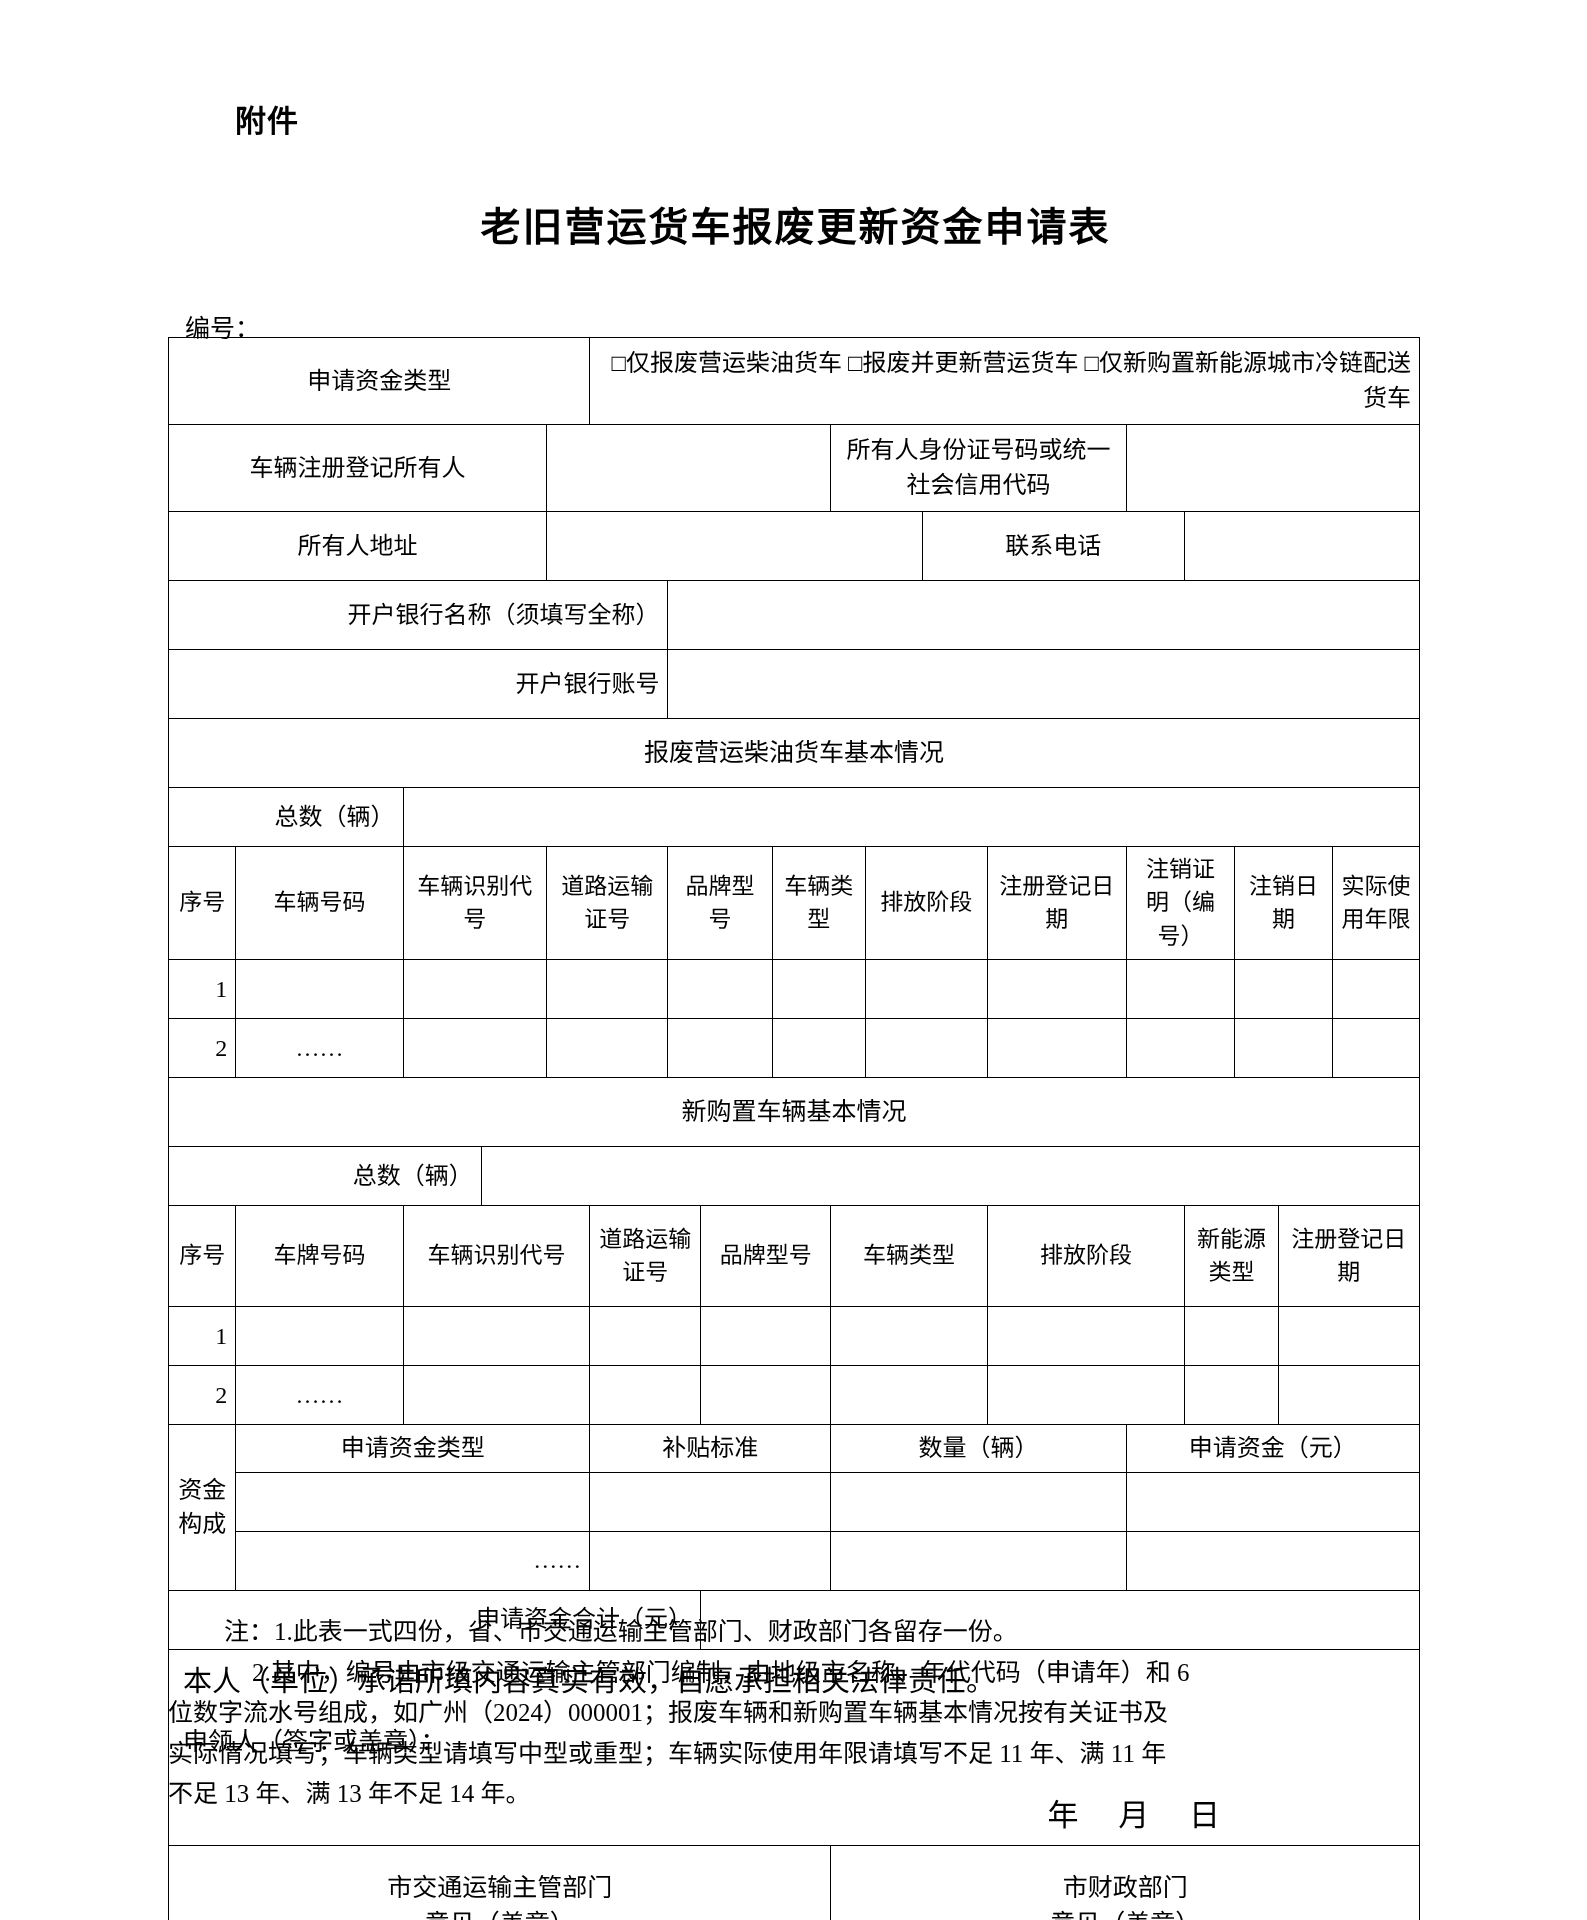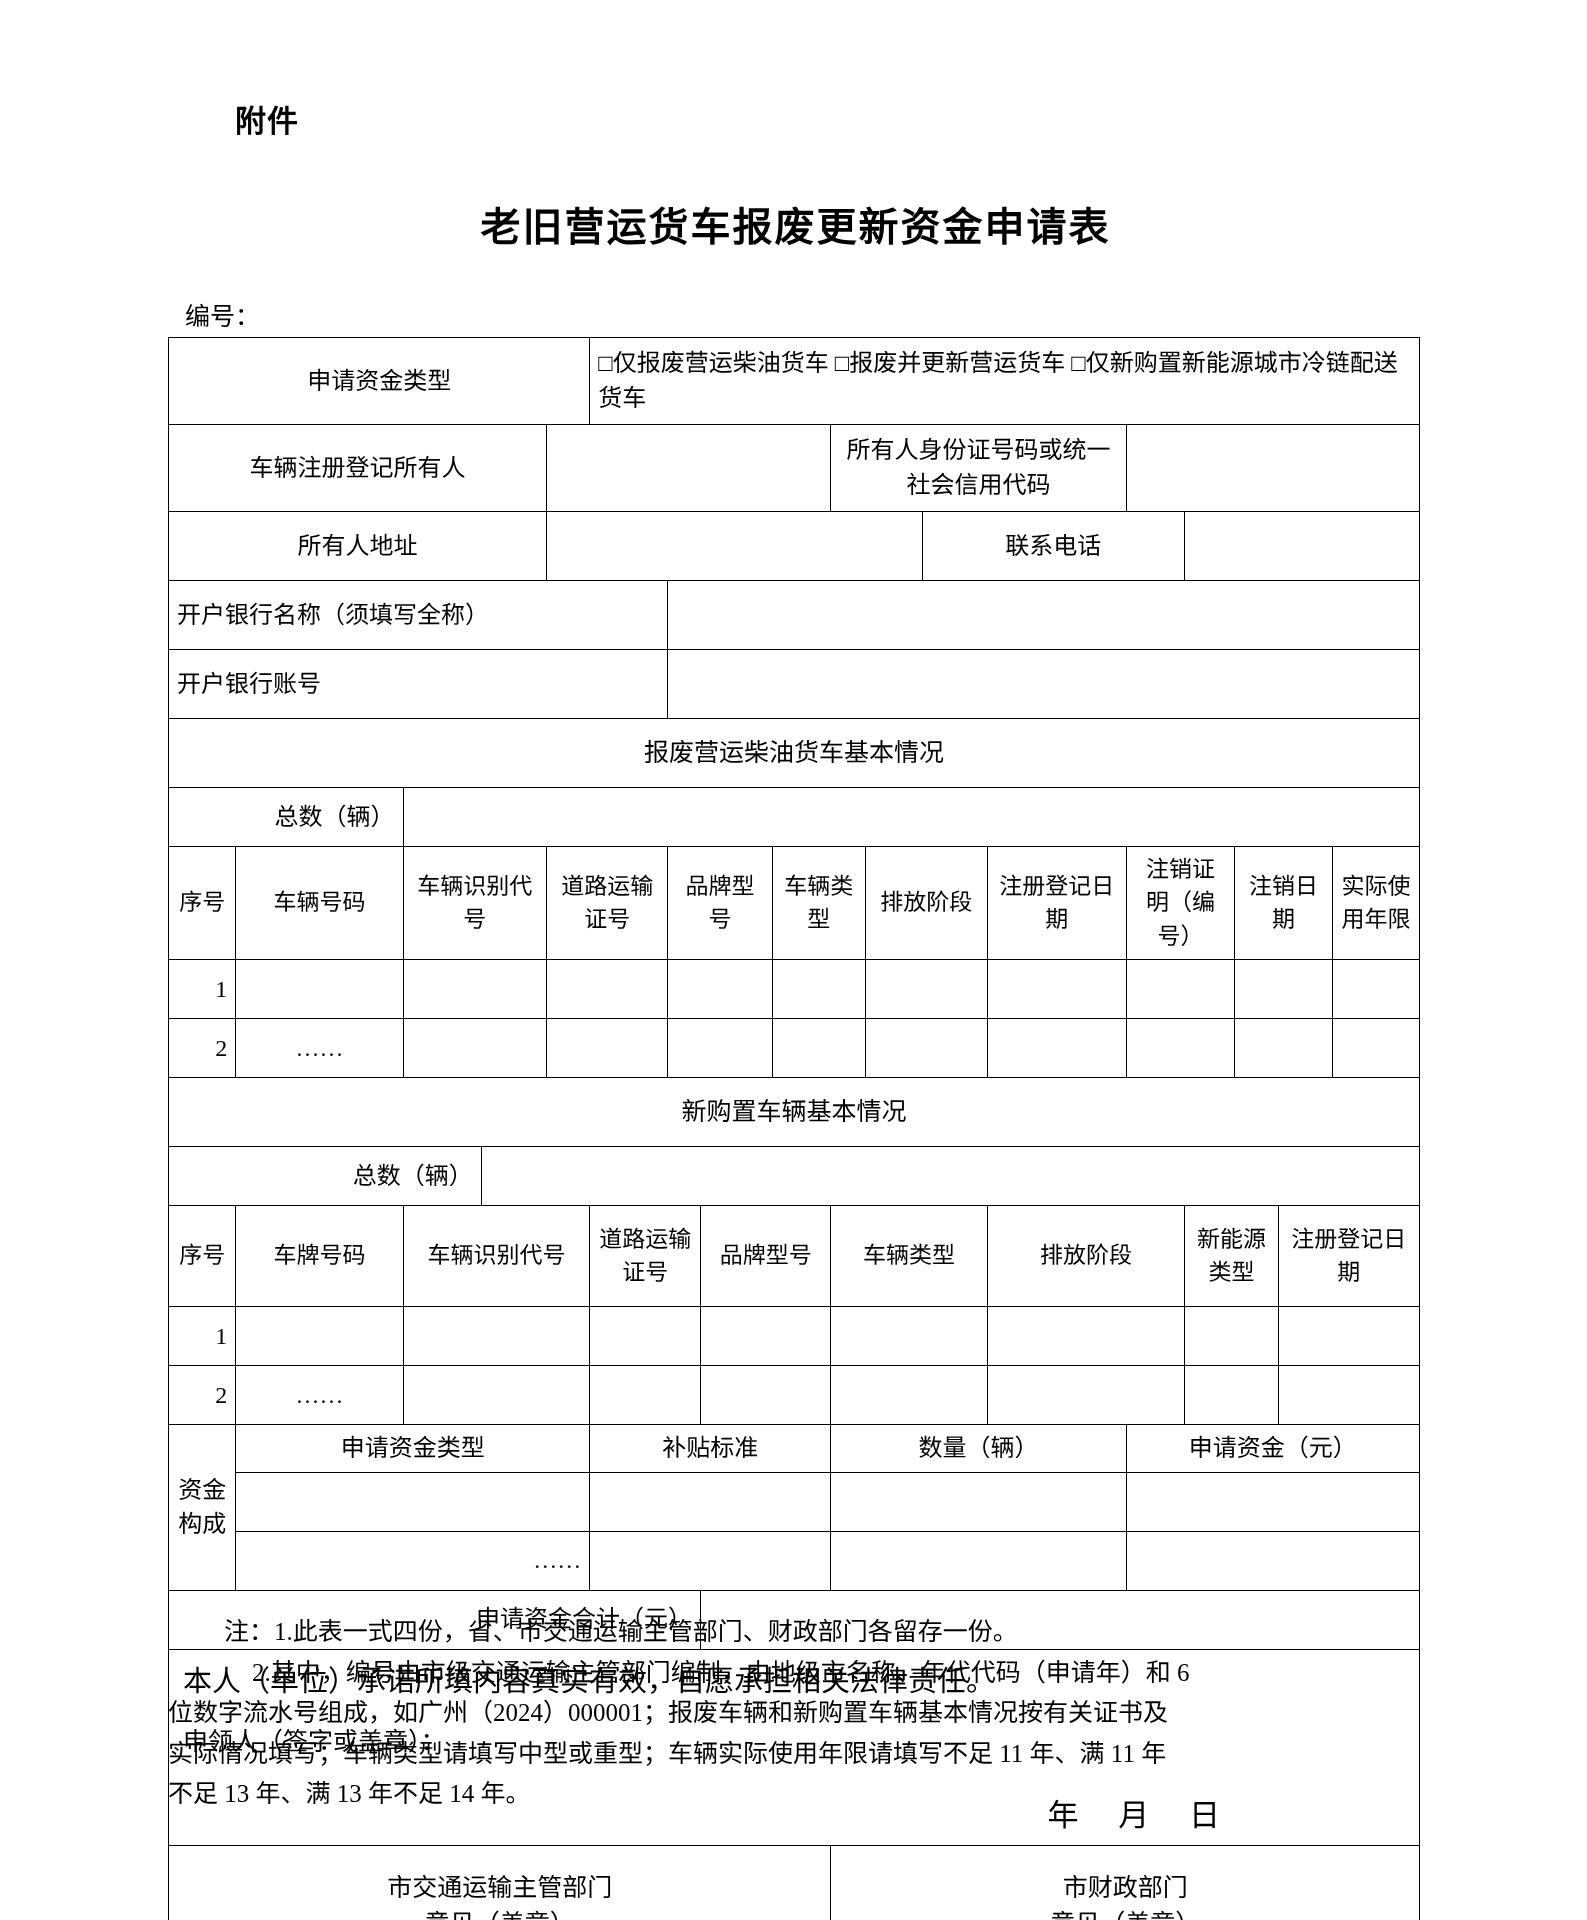--- a/index.html
+++ b/index.html
@@ -37,41 +37,41 @@
     top: 195px;
     width: 100%;
     text-align: center;
     font-size: 40px;
     font-weight: bold;
     letter-spacing: 2px;
   }
   .serial-label {
     position: absolute;
     left: 185px;
-    top: 296px;
+    top: 308px;
     font-size: 25px;
   }
   table.form {
     position: absolute;
     left: 168px;
     top: 337px;
     width: 1252px;
     border-collapse: collapse;
     table-layout: fixed;
     font-size: 24px;
   }
   table.form td {
     border: 1.5px solid #000;
     padding: 6px 8px;
     vertical-align: middle;
     line-height: 1.45;
     word-break: break-all;
   }
   .c { text-align: center; }
-  .l { text-align: left; }
+  .l { text-align: right; }
   .pad-l { padding-left: 14px; }
   .h-sec { text-align: center; font-size: 25px; }
   .small { font-size: 23px; }
   .tall-2 { height: 74px; }
   .row-h-46 { height: 46px; text-align: right; }
   .row-h-56 { height: 56px; }
   .row-h-88 { height: 88px; }
   .sign-block {
     height: 160px;
     vertical-align: top;

